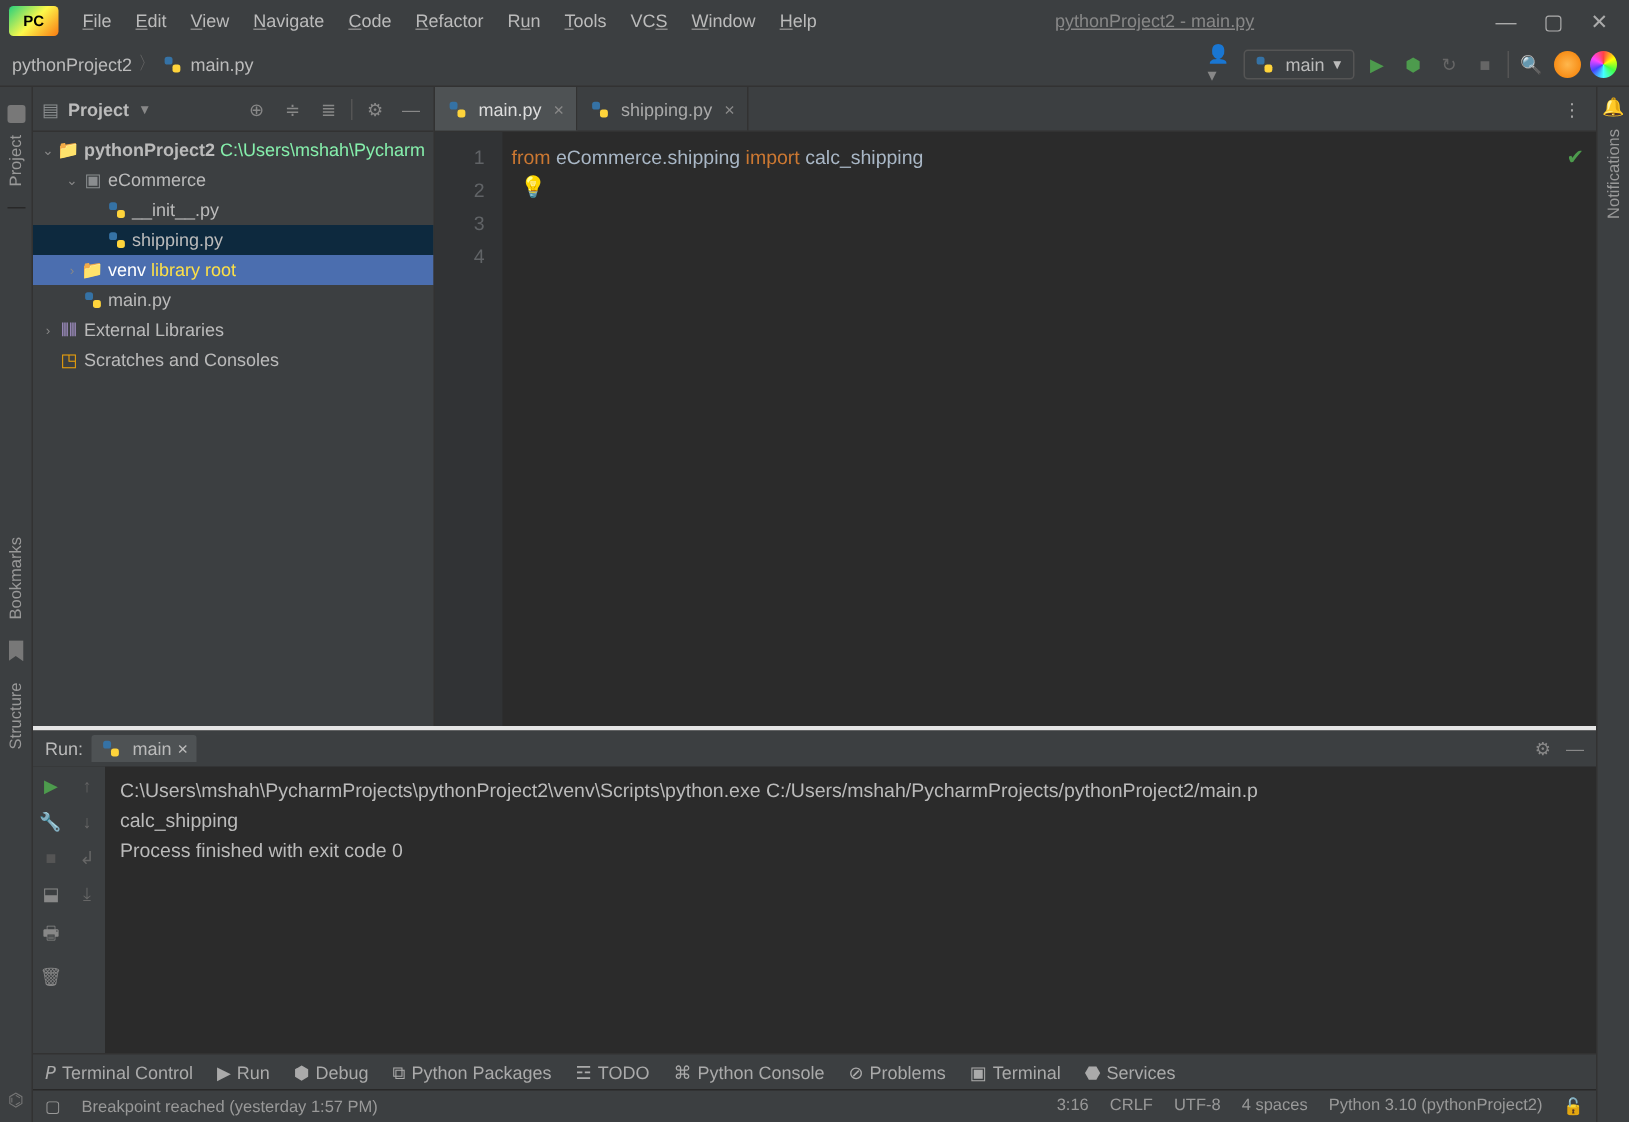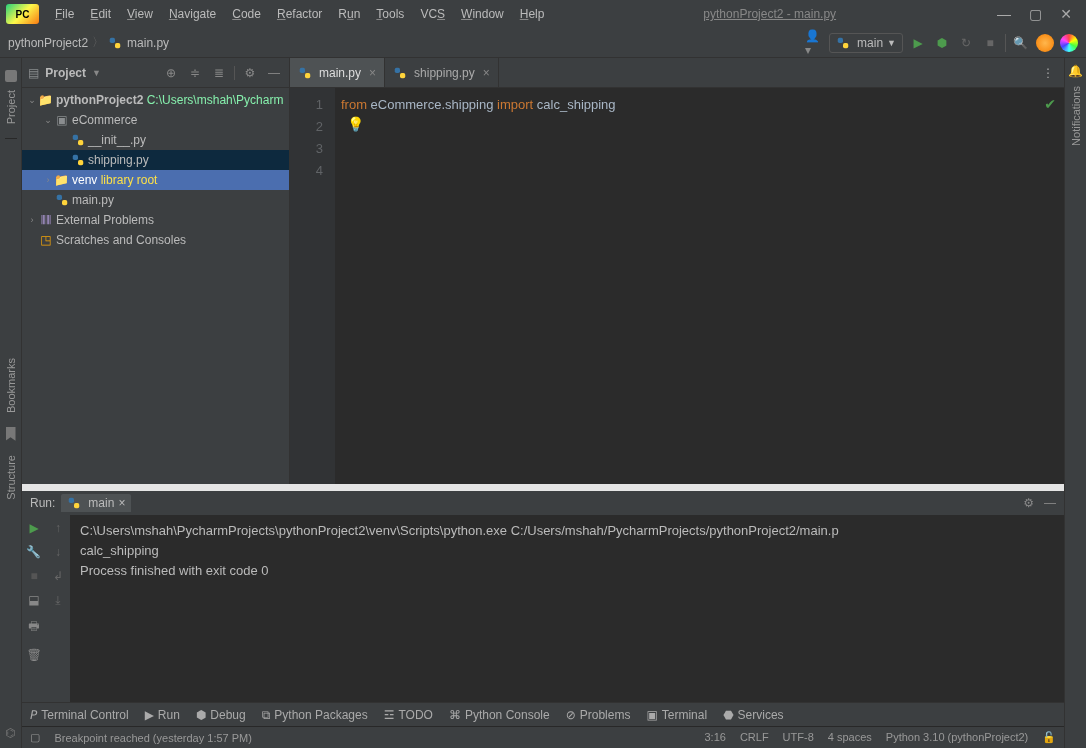--- a/index.html
+++ b/index.html
@@ -50,21 +50,21 @@
 .gutcol div { padding: 0 12px; height: 22px; line-height: 22px; }
 .codecol { flex: 1; padding: 6px 0 0 6px; font-family: Consolas, monospace; font-size: 13px; color: #a9b7c6; position: relative; }
 .codeline { height: 22px; line-height: 22px; white-space: pre; }
 .codeline.cur { background: #323232; }
 .kw { color: #cc7832; }
 .call { color: #b09d56; font-style: italic; }
 .paren-h { background: #3b514d; }
 .bulb { position: absolute; left: 12px; top: 28px; color: #f2c55c; font-size: 14px; }
 .check { position: absolute; right: 8px; top: 8px; color: #4d9b4d; font-size: 14px; }
 .caret { display: inline-block; width: 1px; height: 16px; background: #ccc; vertical-align: middle; }
-.runpane { height: 218px; border-top: 7px solid #e5e5e5; display: flex; flex-direction: column; background: #2b2b2b; }
+.runpane { height: 218px; border-top: 3px solid #e5e5e5; display: flex; flex-direction: column; background: #2b2b2b; }
 .runhead { height: 24px; display: flex; align-items: center; background: #3c3f41; padding: 0 8px; gap: 6px; }
 .runhead .rtab { background: #4e5254; padding: 2px 6px; border-radius: 2px 2px 0 0; display: flex; align-items: center; gap: 4px; }
 .runhead .rright { margin-left: auto; display: flex; gap: 10px; color: #888; }
 .runbody { flex: 1; display: flex; }
 .runside { width: 24px; background: #3c3f41; display: flex; flex-direction: column; align-items: center; gap: 10px; padding: 6px 0; }
 .runnav { width: 24px; background: #3c3f41; display: flex; flex-direction: column; align-items: center; gap: 10px; padding: 6px 0; color: #666; }
 .console { flex: 1; padding: 6px 10px; font-family: Consolas, monospace; font-size: 13px; color: #bbb; overflow: hidden; }
 .console div { line-height: 20px; white-space: pre; }
 .bottombar { height: 24px; background: #3c3f41; border-top: 1px solid #323232; display: flex; align-items: center; padding: 0 8px; gap: 16px; }
 .bb-item { display: flex; align-items: center; gap: 4px; cursor: pointer; color: #aaa; }
@@ -204,21 +204,21 @@
                 <svg viewBox="0 0 16 16" width="14">
                   <rect x="2" y="2" width="6" height="6" rx="2" fill="#3572A5"></rect>
                   <rect x="8" y="8" width="6" height="6" rx="2" fill="#FFD43B"></rect>
                 </svg>
               </span>
               <span>main.py</span>
             </div>
           <div class="trow">
               <span class="arrow">›</span>
               <span class="fico" style="color:#b39ddb">⦀⦀</span>
-              <span>External Problems</span>
+              <span>External Libraries</span>
             </div>
           <div class="trow">
               <span class="ind" style="width:12px"></span>
               <span class="fico" style="color:#f0a30a">◳</span>
               <span>Scratches and Consoles</span>
             </div>
         </div>
       </div>
 
       <div class="editarea">

